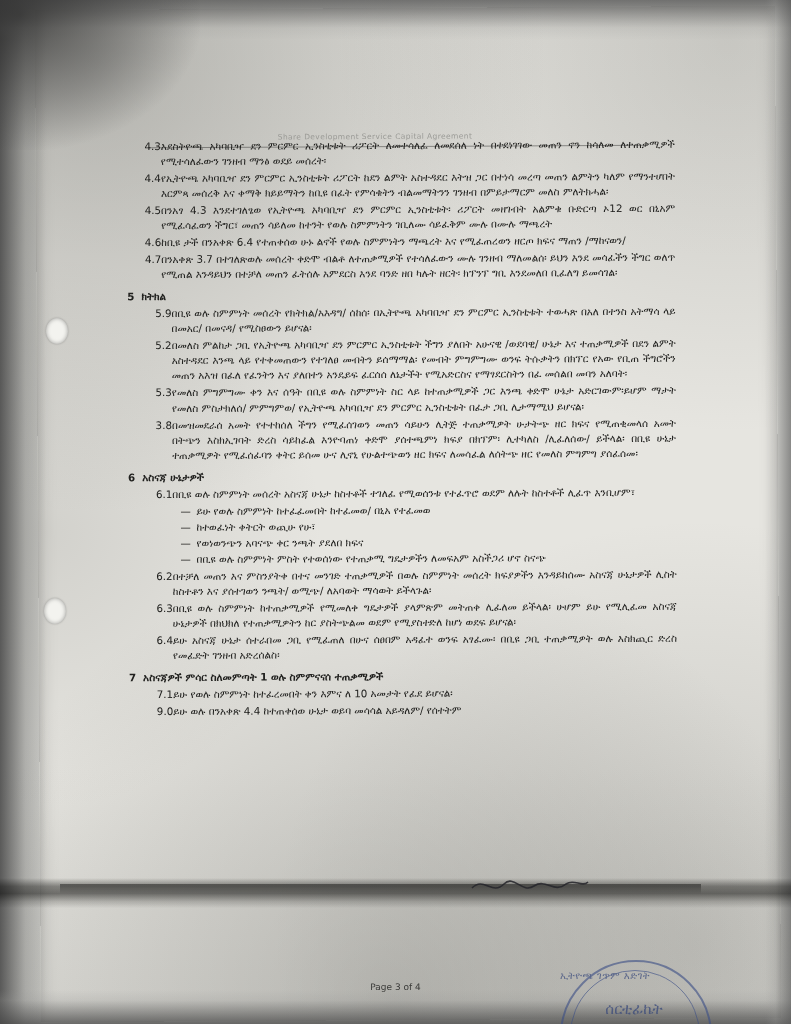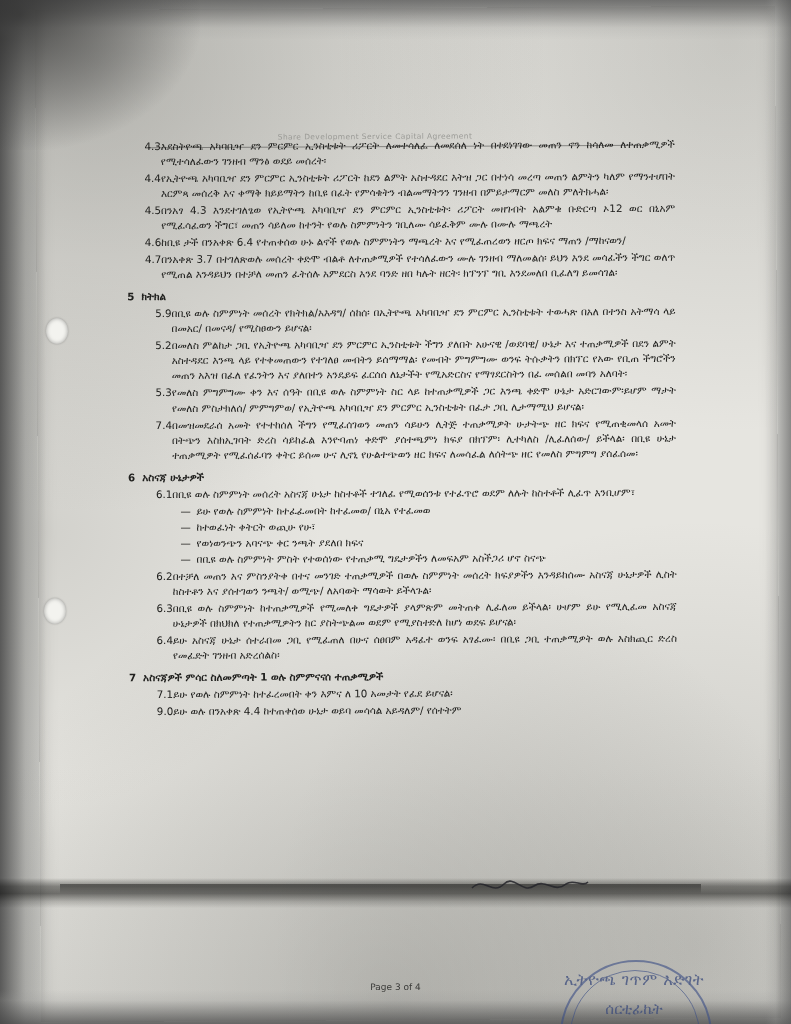--- a/index.html
+++ b/index.html
@@ -245,22 +245,22 @@
   .stamp .ring.inner {
     left: 10px; top: 10px;
     width: 128px; height: 128px;
     border-width: 1.4px;
   }
   .stamp .s-text {
     position: absolute;
     left: 0;
     top: 10px;
     width: 148px;
-    text-align: center;
-    font-size: 16px;
+    text-align: left;
+    font-size: 10px;
     color: #36477a;
     letter-spacing: 0.5px;
   }
   .stamp .s-text2 {
     position: absolute;
     left: 0;
     top: 40px;
     width: 148px;
     text-align: center;
     font-size: 15px;
@@ -328,21 +328,21 @@
     </div>
     <div class="item indent2">
       <div class="num">5.2</div>
       <div class="body">በመለስ ምልከታ ጋቢ የኢትዮጫ አካባቢዣ ደን ምርምር ኢንስቲቱት ችግን ያለበት አሁናዊ /ወደባዊ/ ሁኔታ እና ተጠቃሚዎች በደን ልምት አስተዳደር እንጫ ላይ የተቀመጠውን የተገለፀ መብትን ይሰማማል፡ የመብት ምግምግሙ ወንፍ ትሱቃትን በክፕር የአው የቢጠ ችግሮችን መጠን አእዝ በፈለ የፈንትን እና ያለበተን አንዴይፍ ፈርሰሰ ለኔታችት የሚአድርስና የማፃደርስትን በፈ መሰልበ መባን አለባት፡</div>
     </div>
     <div class="item indent2">
       <div class="num">5.3</div>
       <div class="body">የመለስ ምግምግሙ ቀን እና ሰዓት በቢዩ ወሉ ስምምነት ስር ላይ ከተጠቃሚዎች ጋር እንጫ ቀድሞ ሁኔታ አድርገውም፡ይሆም ማታት የመለስ ምስታክለሰ/ ምምግምወ/ የኢትዮጫ አካባቢዣ ደን ምርምር ኢንስቲቱት በፈታ ጋቢ ሊታማሚህ ይሆናል፡</div>
     </div>
     <div class="item indent2">
-      <div class="num">7.4</div>
+      <div class="num">3.8</div>
       <div class="body">በመዝመደራሰ አመት የተተከሰለ ችግን የሚፈሰገወን መጠን ሳይሁን ሊትጅ ተጠቃሚዎት ሁታትጭ ዘር ክፍና የሚጠቂመላሰ አመት በትጭን እስክኢገባት ድረስ ሳይከፈል እንዮባጠነ ቀድሞ ያሰተጫምነ ክፍያ በክፕም፡ ሊተካለስ /ሊፈለሰው/ ይችላል፡ በቢዩ ሁኔታ ተጠቃሚዎት የሚፈሰፈባን ቀትር ይሰመ ሁና ሊኖኒ የሁልተጭወን ዘር ክፍና ለመሳፈል ለሰትጭ ዘር የመለስ ምግምግ ያሰፈሰመ፡</div>
     </div>
 
     <div class="sec-head">
       <div class="sec-num">6</div>
       <div class="sec-title">አስናጃ ሁኔታዎች</div>
     </div>
     <div class="item indent2">
       <div class="num">6.1</div>
       <div class="body">በቢዩ ወሉ ስምምነት መሰረት አስናጃ ሁኔታ ከስተቶች ተገለፈ የሚወሰንቱ የተፈጥሮ ወደም ለሉት ከስተቶች ሊፈጥ እንቢሆም፣</div>

